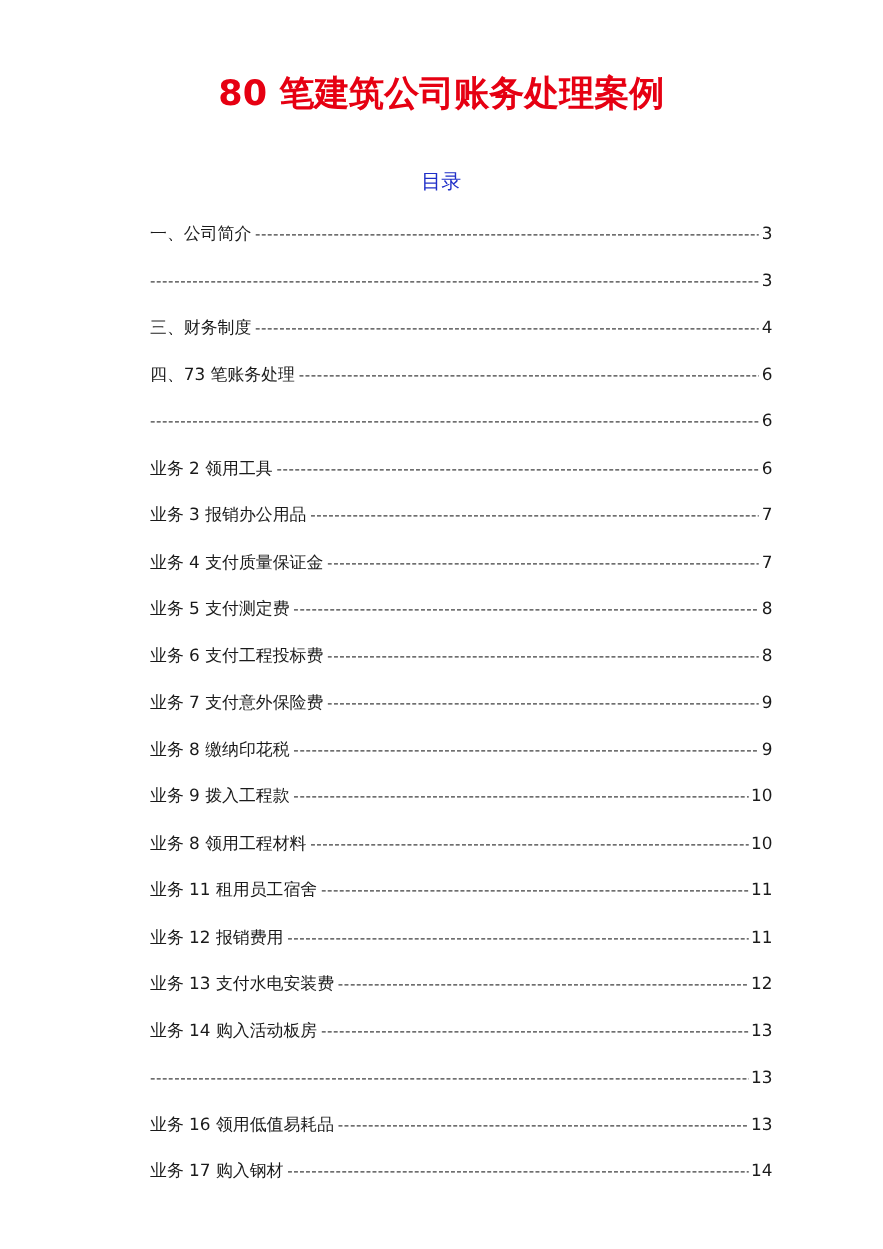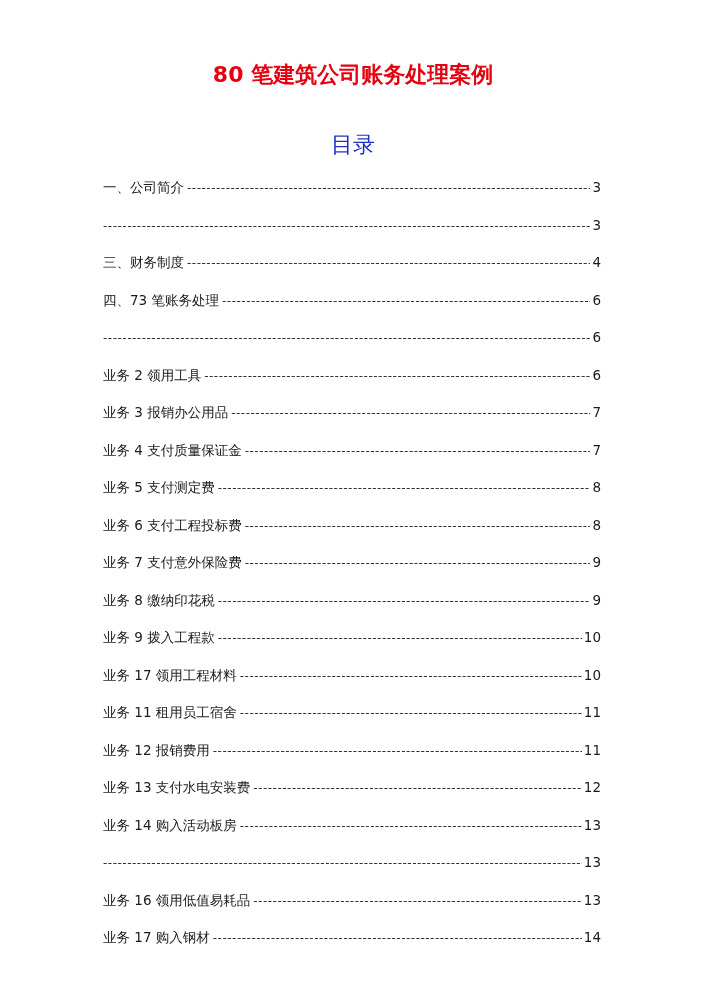--- a/index.html
+++ b/index.html
@@ -1,22 +1,22 @@
 <!DOCTYPE html>
 <html><head>
 <meta charset="utf-8">
 <style>
   html, body { margin: 0; padding: 0; background: #ffffff; }
   body { width: 706px; height: 999px; position: relative; overflow: hidden;
          font-family: "DejaVu Sans", "Liberation Sans", sans-serif; color: #1a1a1a; }
   .title { position: absolute; top: 52px; left: 0; width: 706px; text-align: center;
-           font-size: 22px; font-weight: bold; color: #e60012; letter-spacing: 0px; line-height: 46px; }
+           font-size: 28px; font-weight: bold; color: #e60012; letter-spacing: 0px; line-height: 46px; }
   .toc-heading { position: absolute; top: 131px; left: 0; width: 706px; text-align: center;
-                 font-size: 22px; color: #1f2fc8; line-height: 28px; }
-  .toc { position: absolute; top: 175px; left: 103px; width: 498px; margin: 0; padding: 0; list-style: none; }
+                 font-size: 16px; color: #1f2fc8; line-height: 28px; }
+  .toc { position: absolute; top: 175px; left: 120px; width: 498px; margin: 0; padding: 0; list-style: none; }
   .toc-item { display: flex; align-items: baseline; height: 37.5px; font-size: 13.5px; line-height: 24px; cursor: pointer; }
   .toc-label { white-space: nowrap; padding-right: 3px; }
   .toc-dots { flex: 1; overflow: hidden; white-space: nowrap; color: #333; font-size: 12px; letter-spacing: 0.5px; }
   .toc-dots::before { content: "------------------------------------------------------------------------------------------------------------------------------------------------------------------------"; }
   .toc-page { white-space: nowrap; padding-left: 2px; min-width: 8px; text-align: right; }
 </style>
 </head>
 <body>
 
 <div class="title">80 笔建筑公司账务处理案例</div>
@@ -80,21 +80,21 @@
       <span class="toc-label">业务 8 缴纳印花税</span>
       <span class="toc-dots"></span>
       <span class="toc-page">9</span>
     </li>
   <li class="toc-item">
       <span class="toc-label">业务 9 拨入工程款</span>
       <span class="toc-dots"></span>
       <span class="toc-page">10</span>
     </li>
   <li class="toc-item">
-      <span class="toc-label">业务 17 领用工程材料</span>
+      <span class="toc-label">业务 8 领用工程材料</span>
       <span class="toc-dots"></span>
       <span class="toc-page">10</span>
     </li>
   <li class="toc-item">
       <span class="toc-label">业务 11 租用员工宿舍</span>
       <span class="toc-dots"></span>
       <span class="toc-page">11</span>
     </li>
   <li class="toc-item">
       <span class="toc-label">业务 12 报销费用</span>

